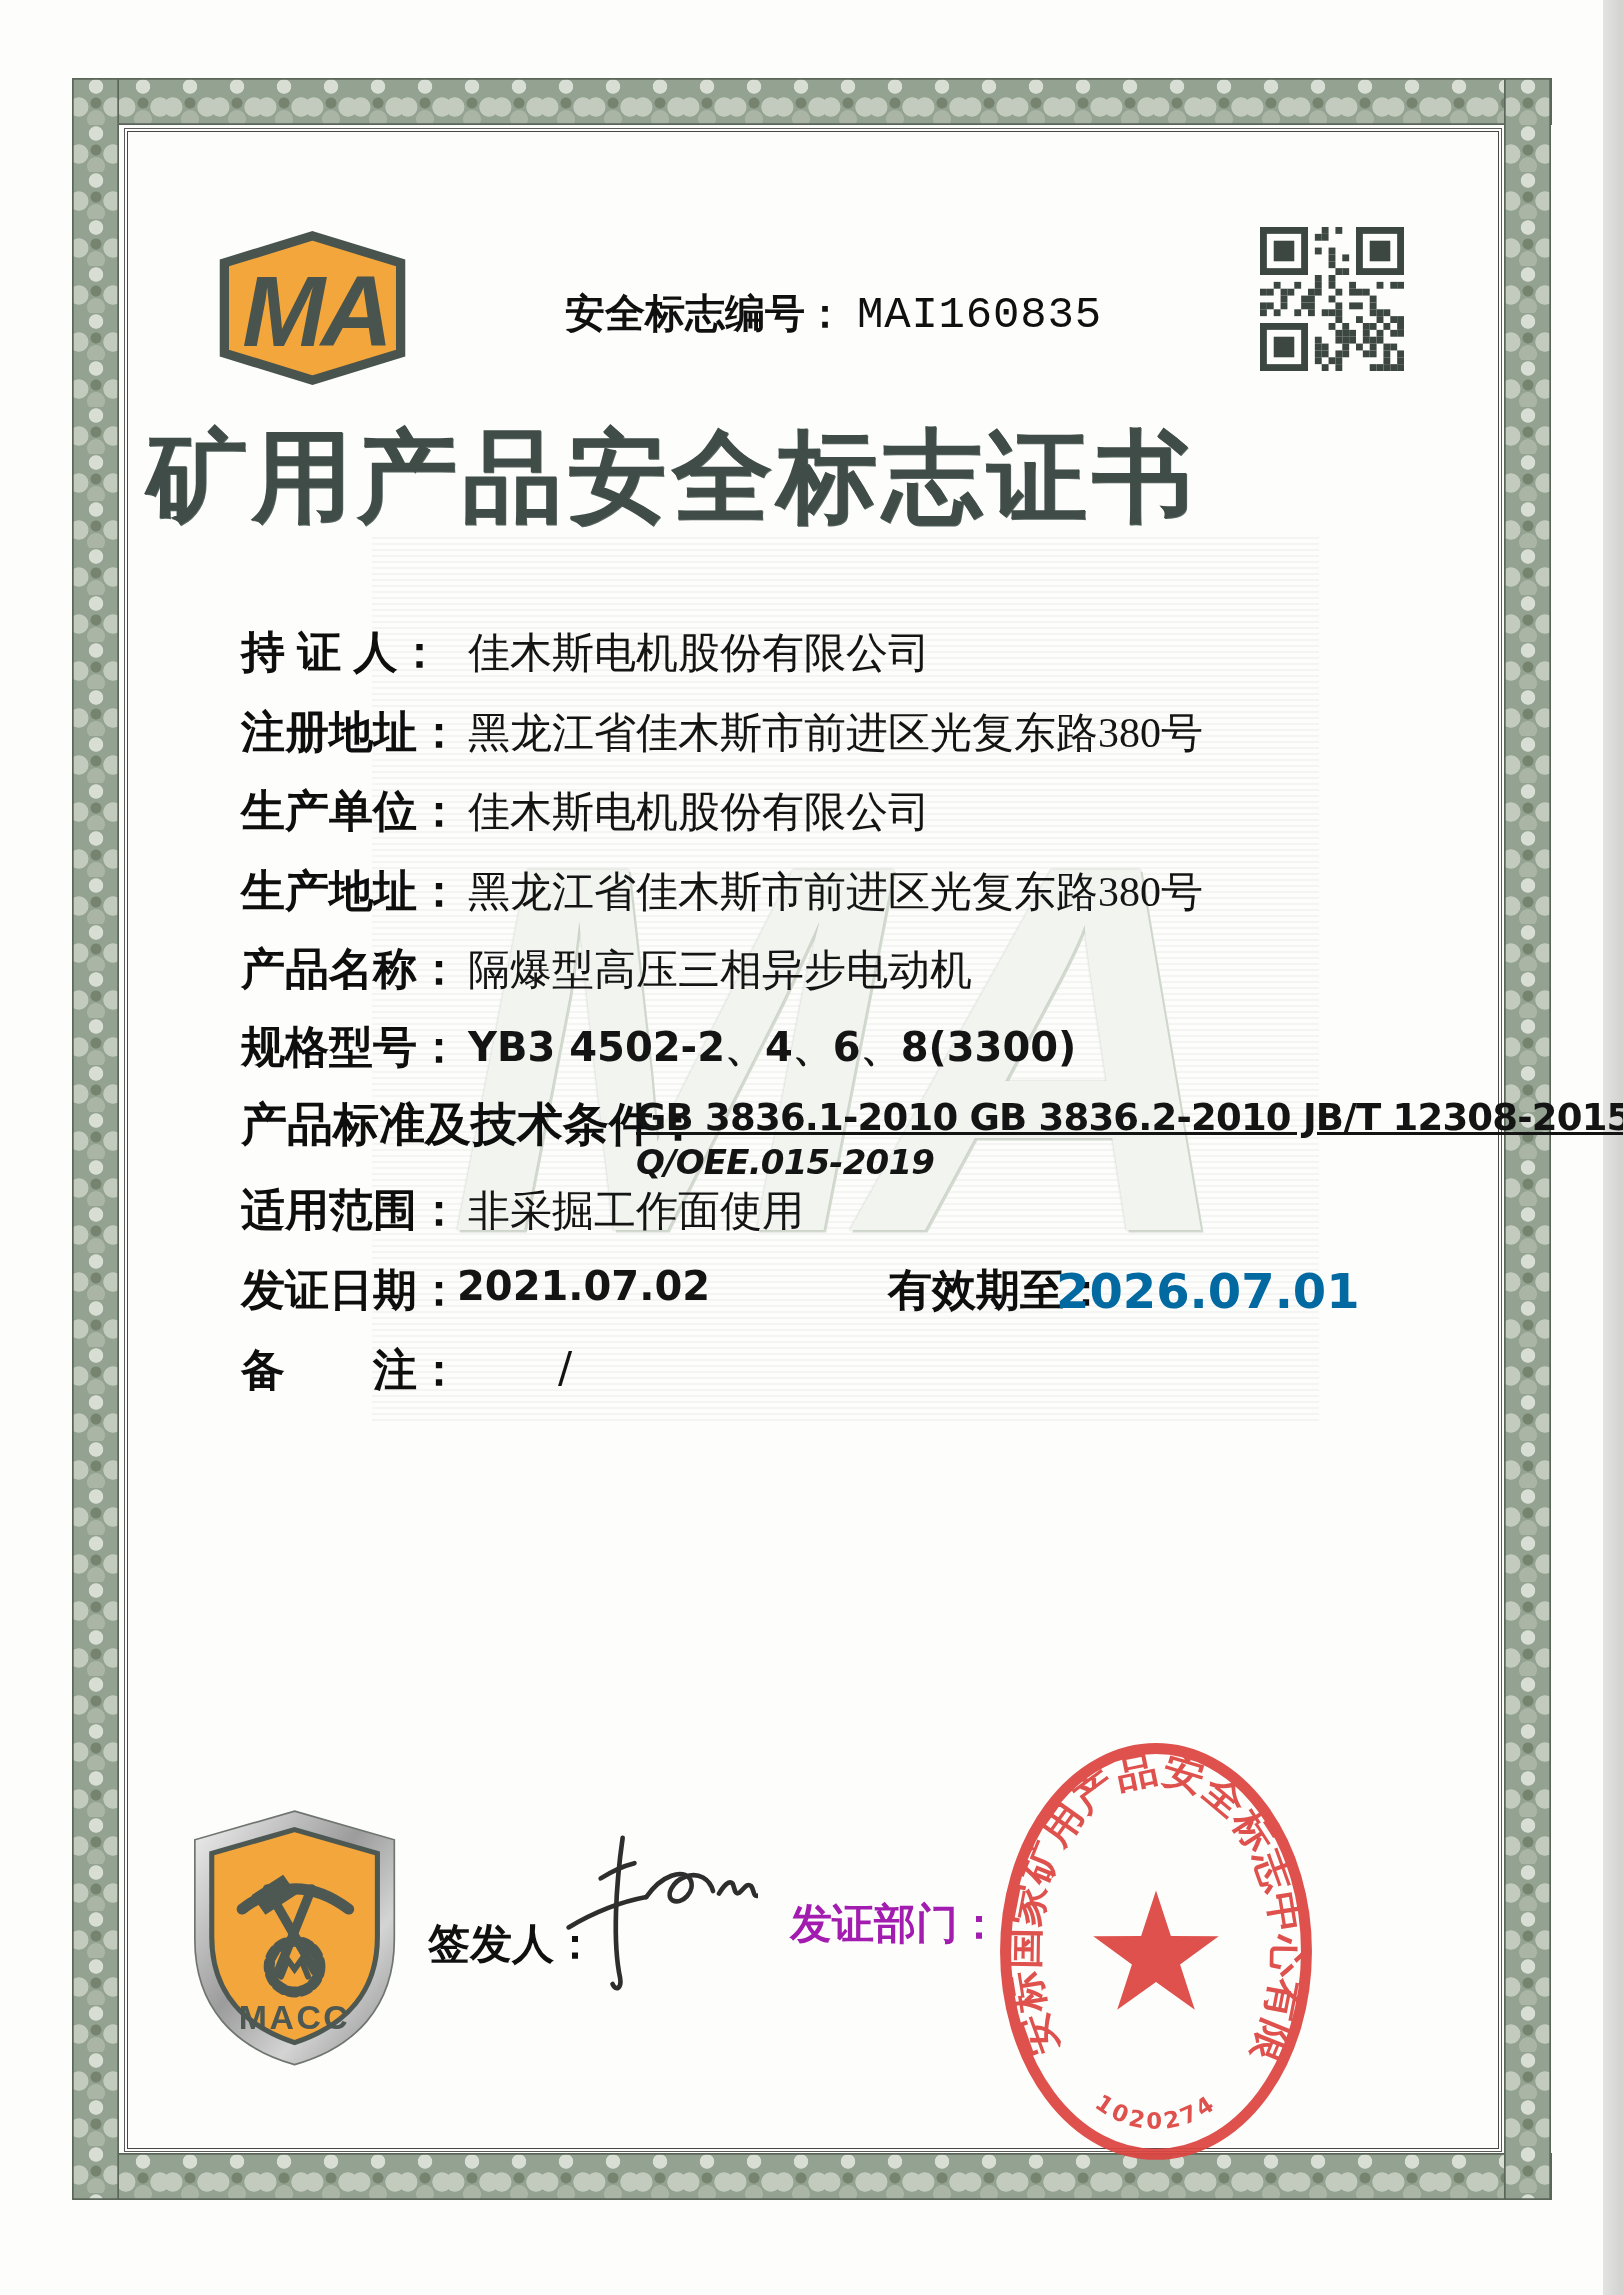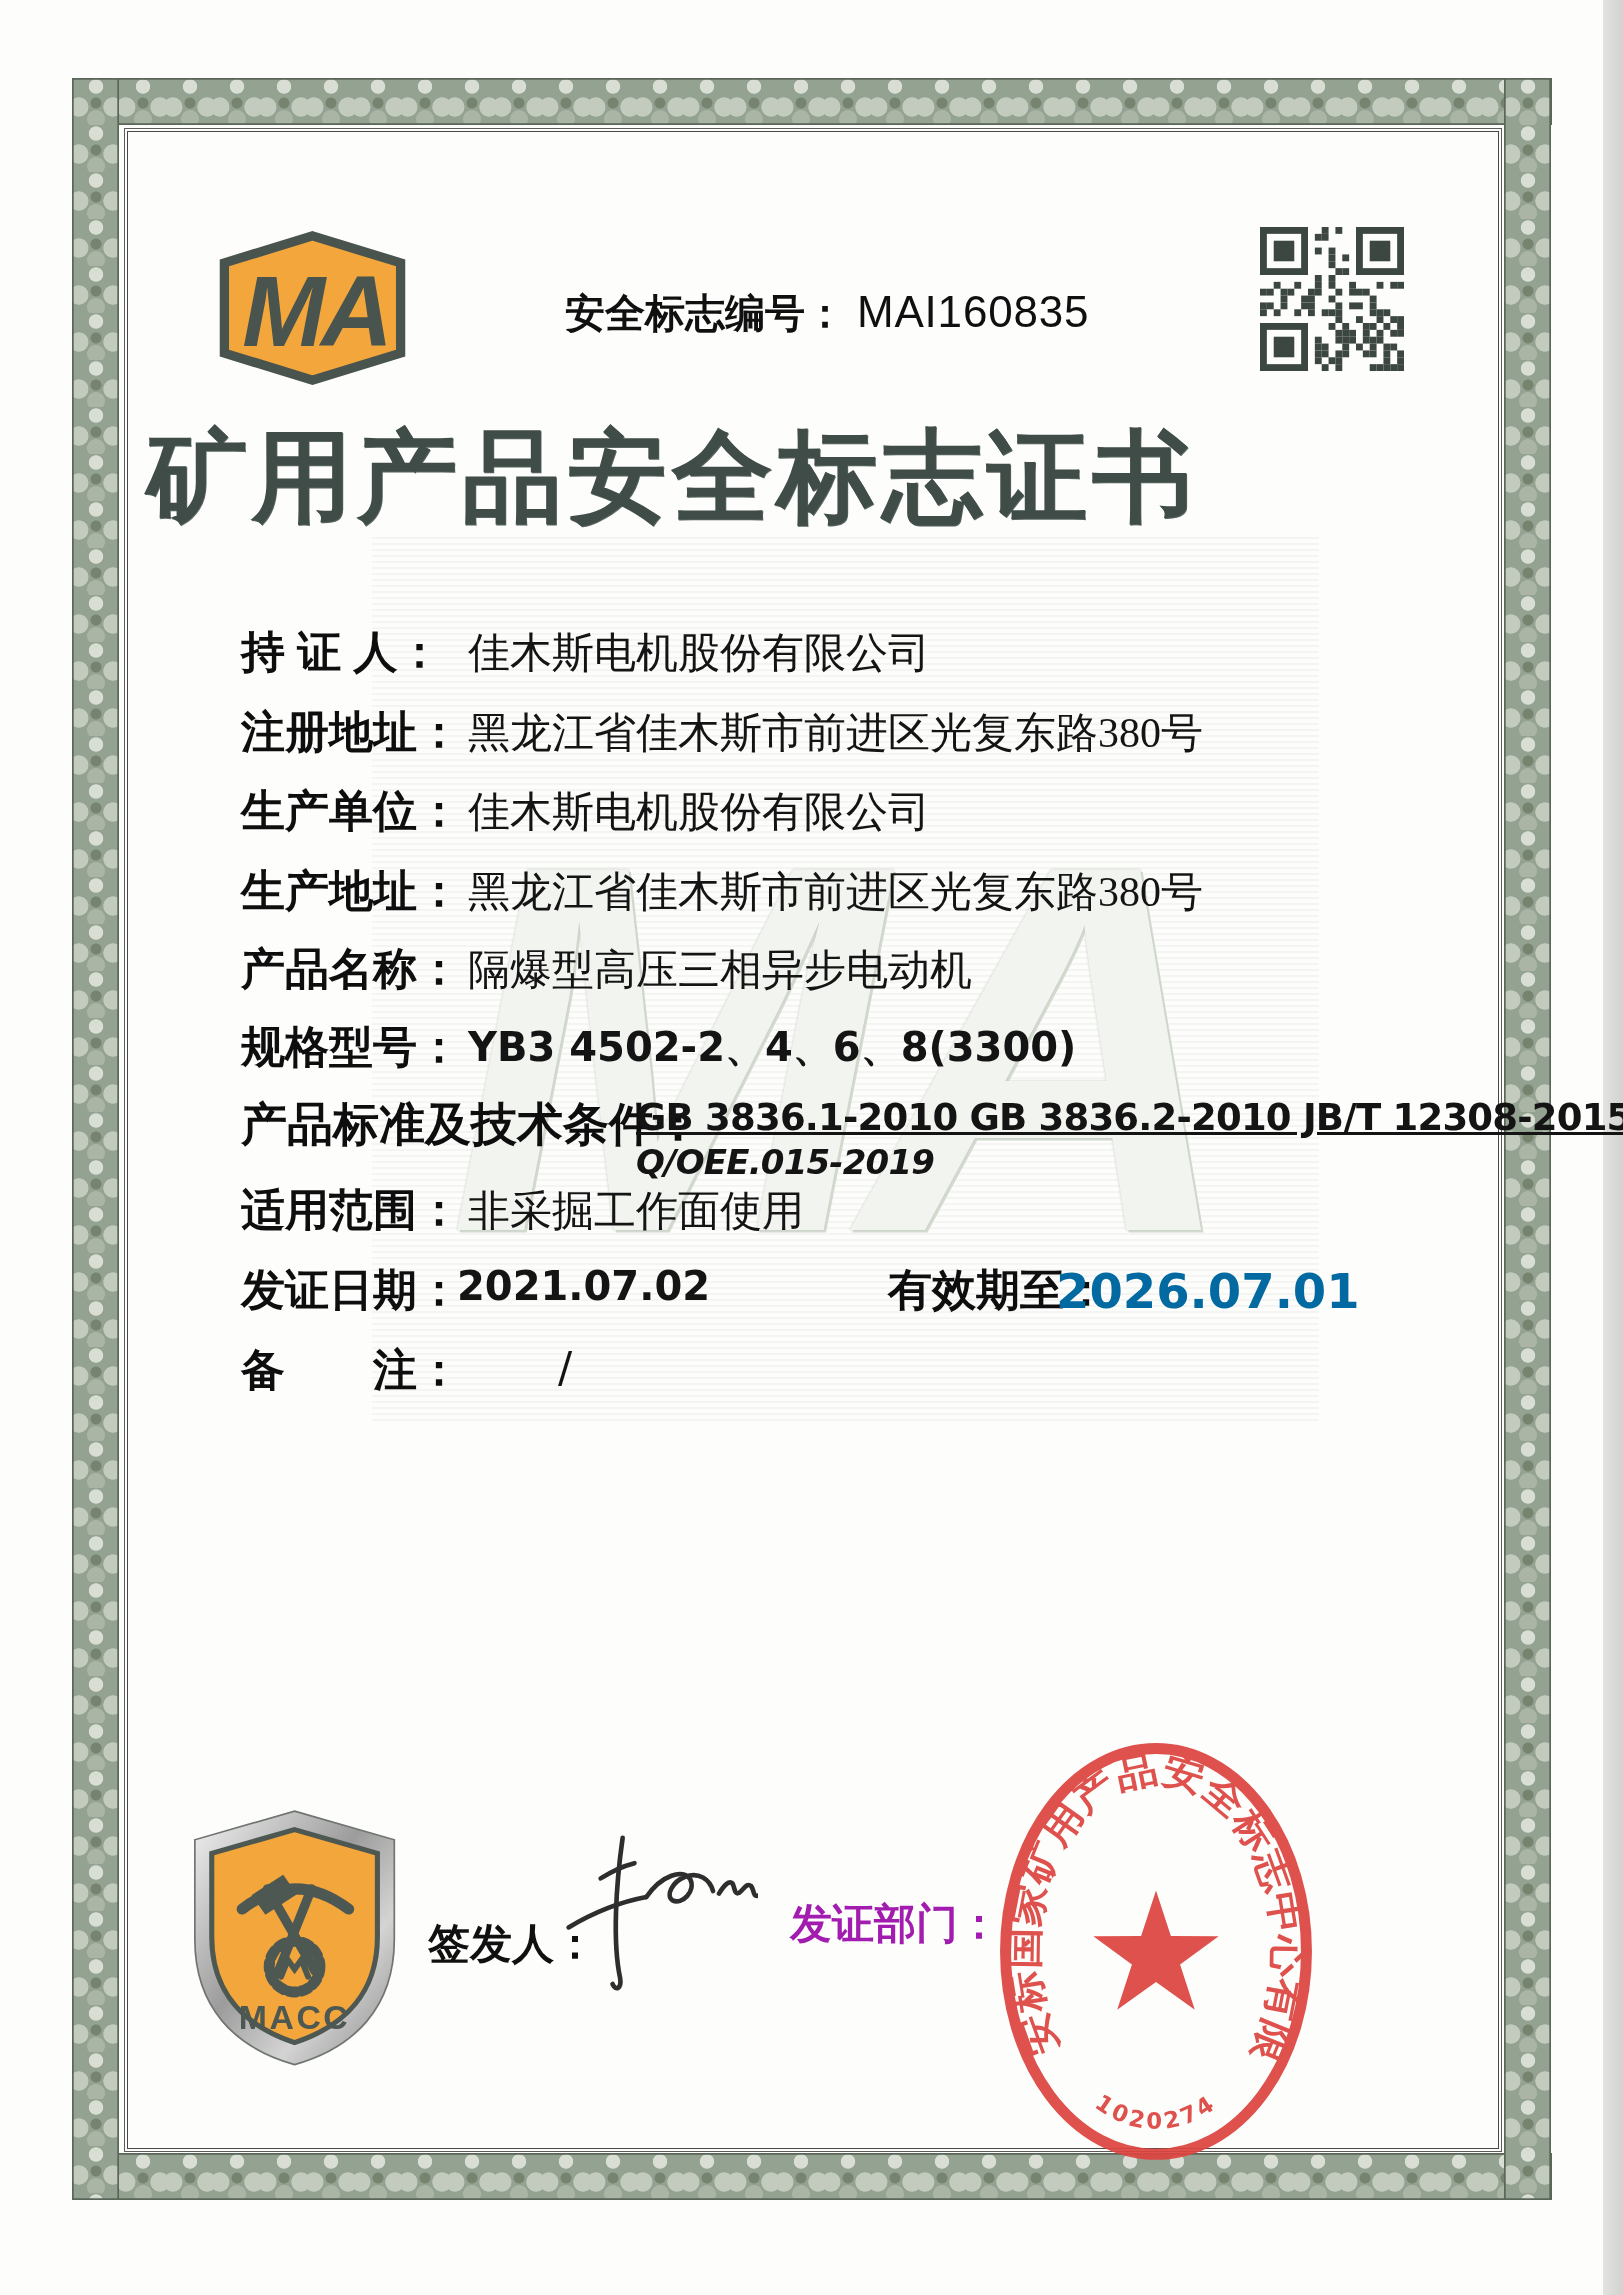--- a/index.html
+++ b/index.html
@@ -30,21 +30,21 @@
   .wm{position:absolute;left:372px;top:533px;width:947px;height:888px;z-index:1;
       background:repeating-linear-gradient(0deg,rgba(168,178,166,.10) 0 1.7px,rgba(0,0,0,0) 1.7px 6px);}
   .wm-ma{position:absolute;left:76px;top:254px;font-family:"Liberation Sans","DejaVu Sans",sans-serif;
       font-style:italic;font-weight:900;font-size:524px;line-height:1;letter-spacing:-24px;
       color:#f2f4f0;text-shadow:0 0 2.5px #c0c9bd,2.5px 2.5px 0 #d4dbd0;}
   
   .z{position:absolute;z-index:2;}
   .ma-logo{left:213px;top:230px;width:199px;height:156px;}
   .cert-no-line{left:565px;top:286px;white-space:nowrap;}
   .cert-no-label{font-family:"Liberation Sans","DejaVu Sans",sans-serif;font-weight:700;font-size:40px;color:#101010;margin-top:7px;}
-  .cert-no{font-family:Liberation Sans, sans-serif;font-size:44px;color:#101010;letter-spacing:0.8px;margin-left:12px;}
+  .cert-no{font-family:Liberation Mono, monospace;font-size:44px;color:#101010;letter-spacing:0.8px;margin-left:12px;}
   .qr{left:1260px;top:227px;width:144px;height:144px;}
   .title{left:0;top:411px;width:1344px;text-align:center;font-weight:700;font-size:100px;
     color:#3f4c47;letter-spacing:5px;font-family:"Liberation Serif","DejaVu Serif",serif;
     text-shadow:0.8px 0.8px 0 #5a6762;}
   
   .row{position:absolute;z-index:2;white-space:nowrap;}
   .f-label{position:absolute;left:241px;top:0;font-family:"Liberation Sans","DejaVu Sans",sans-serif;
     font-weight:700;font-size:44px;color:#0e0e0e;}
   .f-value{position:absolute;left:468px;top:1.7px;font-size:42px;color:#141414;}
   .f-value.num{font-family:"DejaVu Sans","Liberation Sans",sans-serif;font-weight:700;font-size:40px;letter-spacing:0;}

